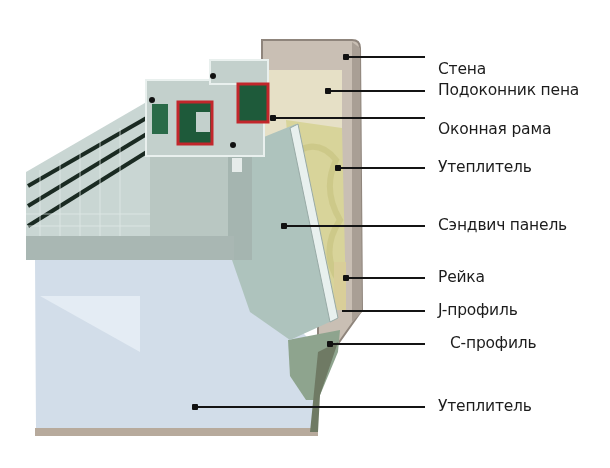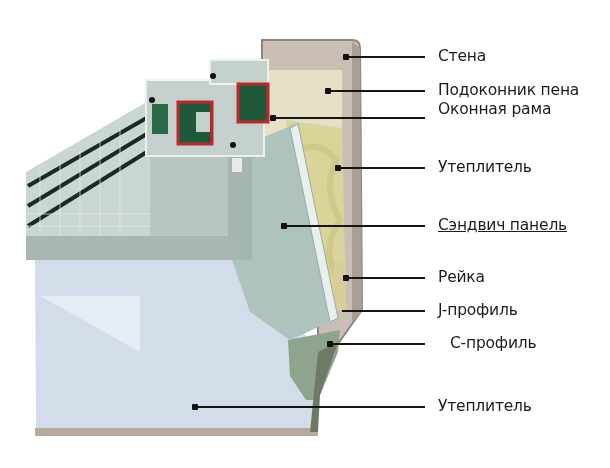--- a/index.html
+++ b/index.html
@@ -65,37 +65,37 @@
   <rect x="152" y="104" width="16" height="30" fill="#2a6a48"></rect>
   <rect x="196" y="112" width="14" height="20" fill="#c3d0cc"></rect>
   <circle cx="152" cy="100" r="3" fill="#111"></circle>
   <circle cx="213" cy="76" r="3" fill="#111"></circle>
   <circle cx="233" cy="145" r="3" fill="#111"></circle>
   <rect x="232" y="158" width="10" height="14" fill="#e6ecea"></rect>
 </svg>
 
 <div class="leader" style="left:346px; top:56px; width:79px;"></div>
 <div class="dot" style="left:343px; top:54px;"></div>
-<div class="label" style="top:47px;text-align:center;">Стена</div>
+<div class="label" style="top:60px;text-align:center;">Стена</div>
 
 <div class="leader" style="left:328px; top:90px; width:97px;"></div>
 <div class="dot" style="left:325px; top:88px;"></div>
 <div class="label" style="top:81px;">Подоконник пена</div>
 
 <div class="leader" style="left:273px; top:117px; width:152px;"></div>
 <div class="dot" style="left:270px; top:115px;"></div>
-<div class="label" style="top:100px;text-align:right;">Оконная рама</div>
+<div class="label" style="top:120px;text-align:right;">Оконная рама</div>
 
 <div class="leader" style="left:338px; top:167px; width:87px;"></div>
 <div class="dot" style="left:335px; top:165px;"></div>
 <div class="label" style="top:158px;">Утеплитель</div>
 
 <div class="leader" style="left:284px; top:225px; width:141px;"></div>
 <div class="dot" style="left:281px; top:223px;"></div>
-<div class="label" style="top:216px;text-decoration:underline;">Сэндвич панель</div>
+<div class="label" style="top:216px;">Сэндвич панель</div>
 
 <div class="leader" style="left:346px; top:277px; width:79px;"></div>
 <div class="dot" style="left:343px; top:275px;"></div>
 <div class="label" style="top:268px;">Рейка</div>
 
 <div class="leader" style="left:342px; top:310px; width:83px;"></div>
 <div class="label" style="top:301px;">J-профиль</div>
 
 <div class="leader" style="left:330px; top:343px; width:95px;"></div>
 <div class="dot" style="left:327px; top:341px;"></div>

